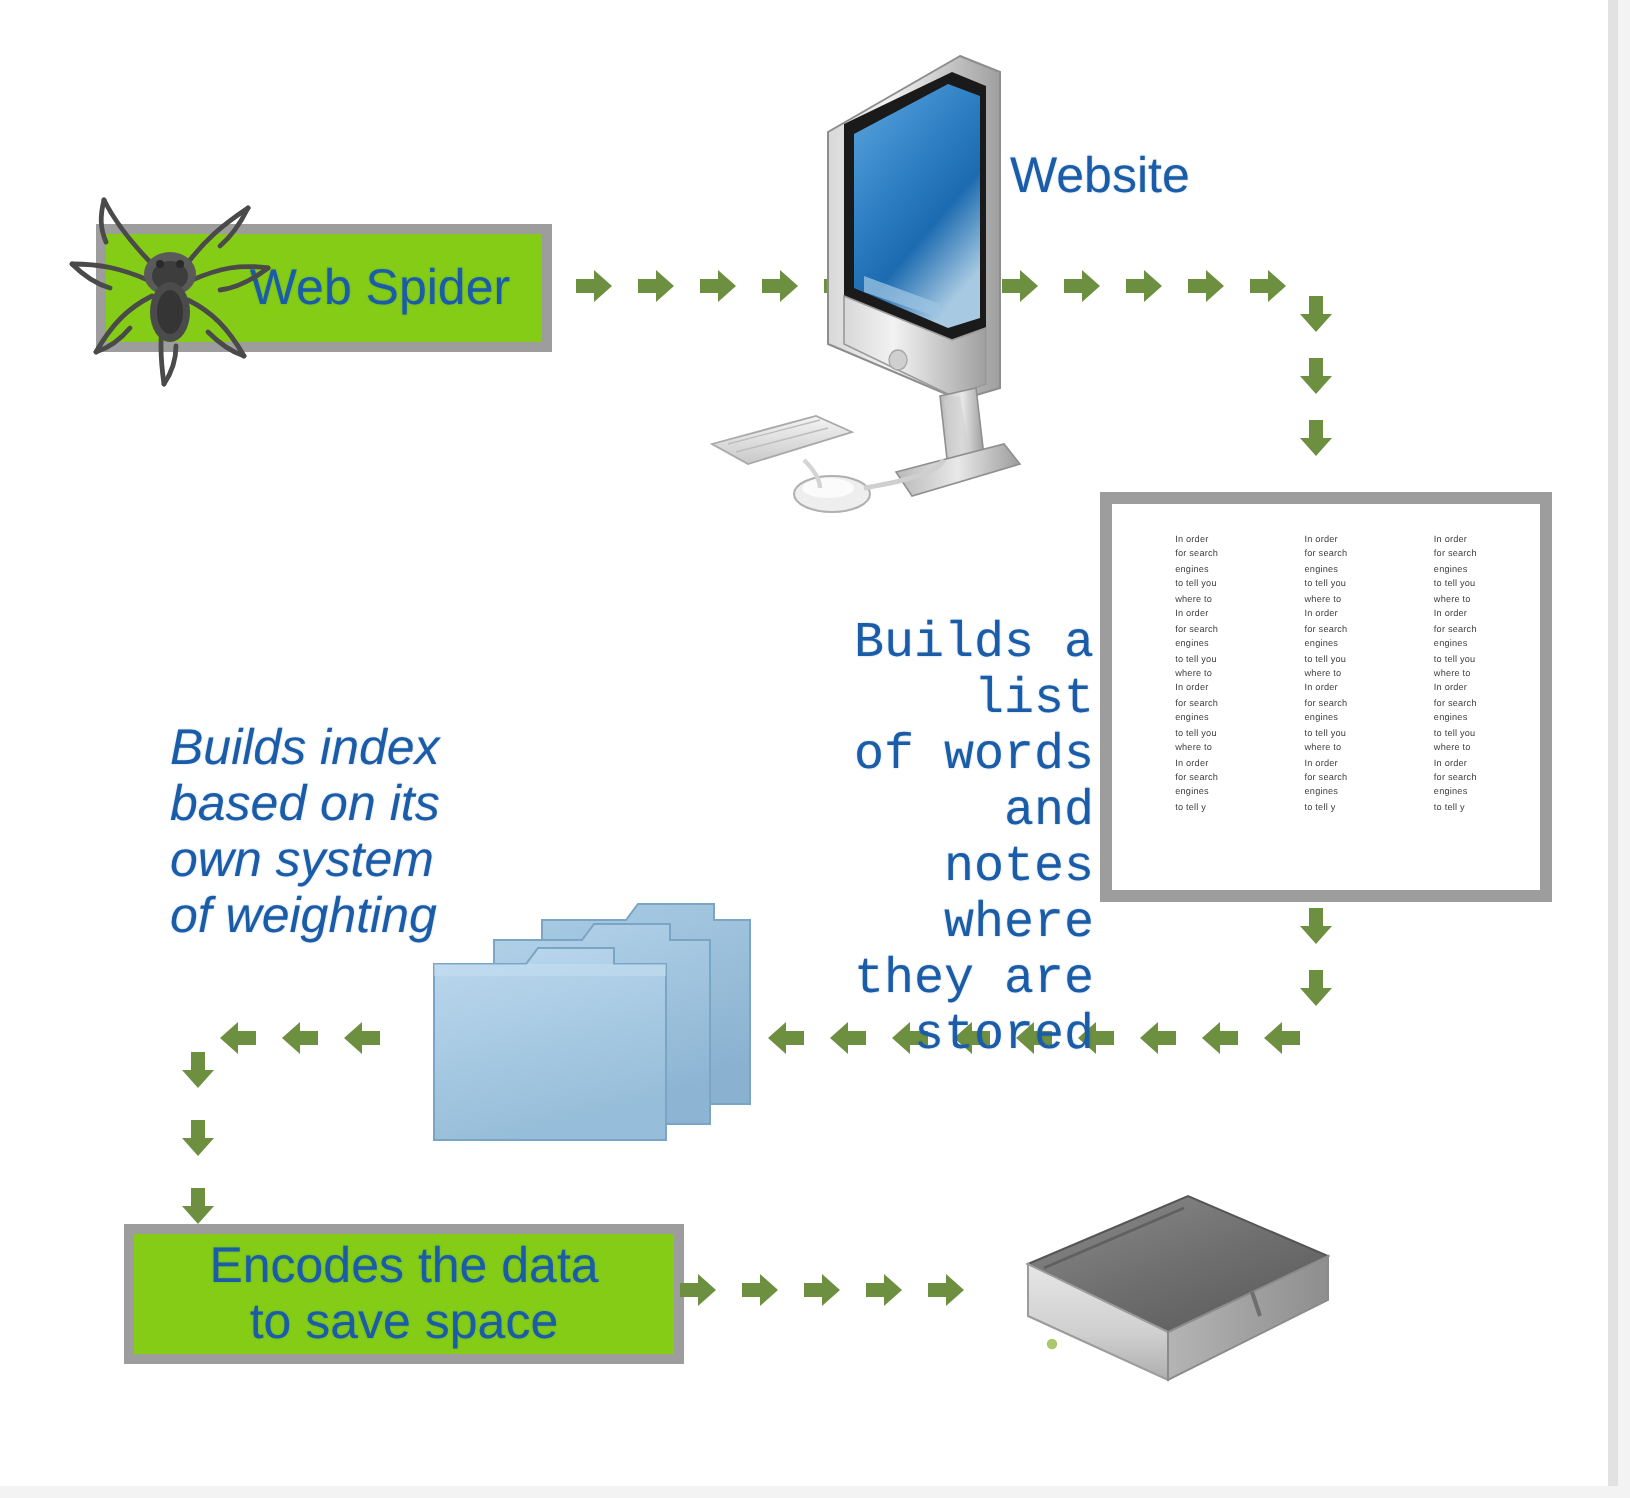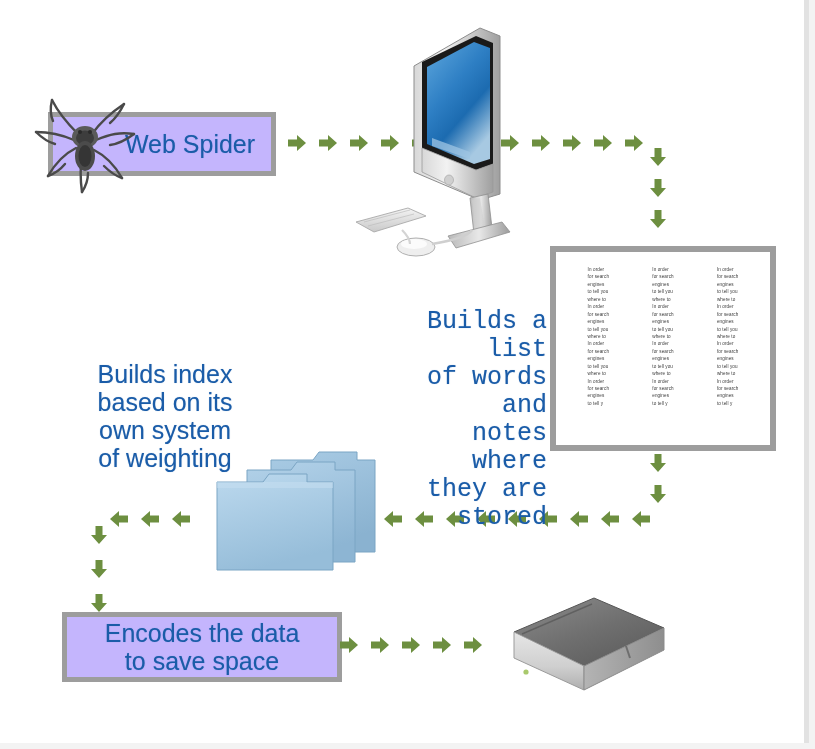--- a/index.html
+++ b/index.html
@@ -23,21 +23,21 @@
     right: 0; top: 0;
     width: 5px; height: 100%;
     background: #e2e2e2;
     pointer-events: none;
   }
 
   
   .label-box {
     position: absolute;
     border: 5px solid #9d9d9d;
-    background: #c4b5fd;
+    background: #84cc16;
     display: flex;
     align-items: center;
     justify-content: center;
   }
   .label-text {
     color: #1a5ca8;
     font-size: 25px;
     line-height: 1.12;
     text-align: center;
     white-space: pre-line;
@@ -204,20 +204,21 @@
       </g>
 
       <ellipse cx="64" cy="225" rx="19" ry="9" fill="#eeeeee" stroke="#b0b0b0" stroke-width="1"></ellipse>
       <ellipse cx="62" cy="222" rx="13" ry="5" fill="#fbfbfb"></ellipse>
 
       <path d="M80,222 C104,218 116,214 120,208" stroke="#cfcfcf" stroke-width="2.5" fill="none"></path>
       <path d="M50,208 C56,214 58,218 58,222" stroke="#d4d4d4" stroke-width="2.2" fill="none"></path>
     </svg>
   </div>
 
+  <div class="free-text" style="left:505px; top:74px; z-index:6;">Website</div>
 
   <div class="arrow" style="left:499px; top:132px;">
     <svg viewBox="0 0 22 22">
         <path d="M2,7.5 L11,7.5 L11,3 L20,11 L11,19 L11,14.5 L2,14.5 Z" fill="#6d8f40"></path>
       </svg>
   </div>
   <div class="arrow" style="left:530px; top:132px;">
     <svg viewBox="0 0 22 22">
         <path d="M2,7.5 L11,7.5 L11,3 L20,11 L11,19 L11,14.5 L2,14.5 Z" fill="#6d8f40"></path>
       </svg>
@@ -395,21 +396,21 @@
 
       <path d="M66,20 L108,20 L114,12 L152,12 L152,20 L170,20 L170,112 L66,112 Z" fill="url(#fold3)" stroke="#7ba5c4" stroke-width="1"></path>
 
       <path d="M42,30 L86,30 L92,22 L130,22 L130,30 L150,30 L150,122 L42,122 Z" fill="url(#fold2)" stroke="#7ba5c4" stroke-width="1"></path>
 
       <path d="M12,42 L58,42 L64,34 L102,34 L102,42 L128,42 L128,130 L12,130 Z" fill="url(#fold1)" stroke="#7ba5c4" stroke-width="1"></path>
       <path d="M12,42 L128,42 L128,48 L12,48 Z" fill="#c7e0f1" opacity="0.5"></path>
     </svg>
   </div>
 
-  <div class="free-text" style="left:85px; top:360px; width:160px; text-align:center; z-index:6;">Builds index
+  <div class="free-text" style="left:85px; top:360px; width:160px; z-index:6;font-style:italic;">Builds index
 based on its
 own system
 of weighting</div>
 
   <div class="arrow" style="left:170px; top:508px;">
     <svg viewBox="0 0 22 22">
         <path d="M20,7.5 L11,7.5 L11,3 L2,11 L11,19 L11,14.5 L20,14.5 Z" fill="#6d8f40"></path>
       </svg>
   </div>
   <div class="arrow" style="left:139px; top:508px;">

